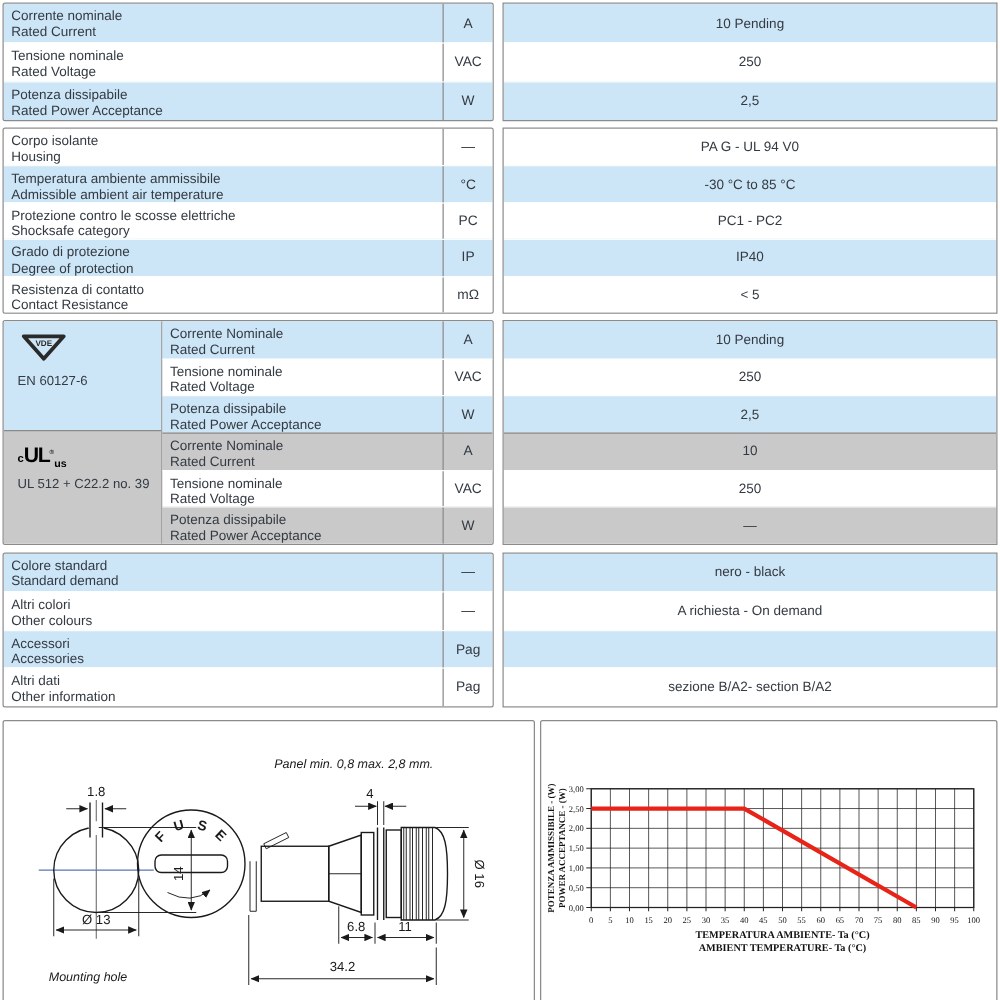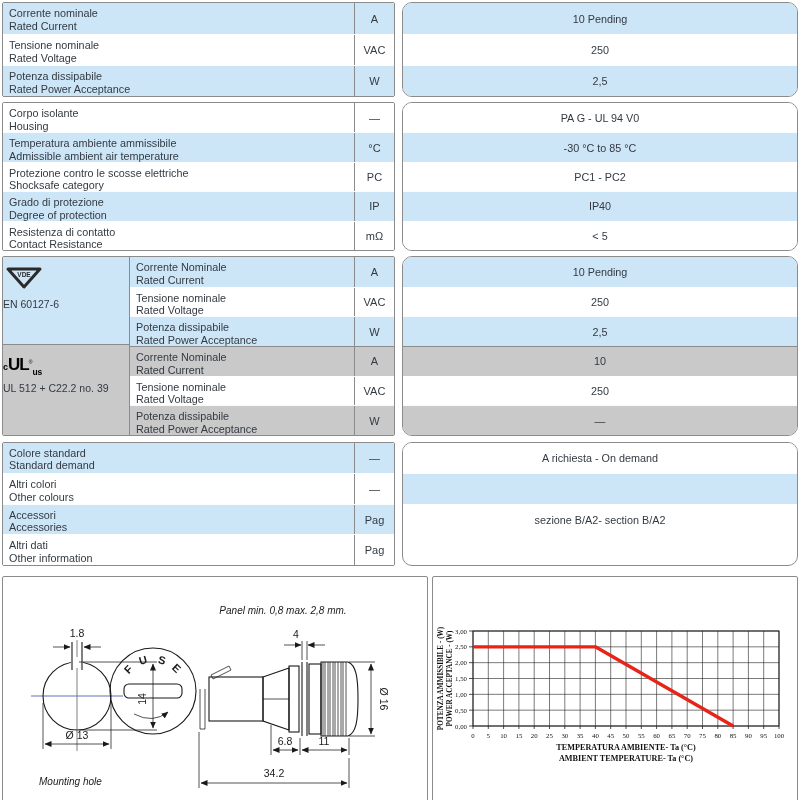--- a/index.html
+++ b/index.html
@@ -2,35 +2,35 @@
 <html style="--blue_row: #cde6f7; --gray_row: #c9c9c9; --border: #8b8b8b; --text: #333a42; --red_line: #e82317; --centerline_blue: #5b74b8;"><head>
 <meta charset="utf-8">
 <style>
   html,body{margin:0;padding:0;}
   body{width:800px;height:800px;background:#fff;font-family:"Liberation Sans",sans-serif;color:#333a42;}
   .wrap{padding:2px;}
   .trow{display:flex;margin-bottom:5px;}
   .trow.apvgap{margin-bottom:6px;}
   .trow.lastgap{margin-bottom:10px;}
   .tbl-left{width:393px;border:1px solid #8b8b8b;border-radius:2px;background:#fff;box-sizing:border-box;overflow:hidden;}
-  .tbl-right{width:396px;margin-left:7px;border:1px solid #8b8b8b;border-radius:10px;background:#fff;box-sizing:border-box;overflow:hidden;}
+  .tbl-right{width:396px;margin-left:7px;border:1px solid #8b8b8b;border-radius:0;background:#fff;box-sizing:border-box;overflow:hidden;}
   .srow{display:flex;box-sizing:border-box;}
   .vrow{display:flex;align-items:center;justify-content:center;font-size:10.8px;box-sizing:border-box;}
   .lab{flex:1;padding:4px 0 0 6px;line-height:12.6px;font-size:10.8px;}
   .lab .en{font-weight:normal;}
   .unit{width:40px;box-sizing:border-box;border-left:1px solid #8b8b8b;display:flex;align-items:center;justify-content:center;font-size:11px;}
   .bg-blue{background:var(--blue_row);}
   .bg-white{background:#ffffff;}
   .bg-gray{background:var(--gray_row);}
   .h1>div{height:31px;} .h2>div{height:29.4px;} .h3>div{height:29.66px;} .h4>div{height:30.5px;}
   .rows>div+div{border-top:1px solid rgba(255,255,255,.9);}
   .hsep{border-top:1px solid #8b8b8b !important;}
   .apv{display:flex;}
   .logo-col{width:126px;display:flex;flex-direction:column;}
-  .logo-cell{flex:1;box-sizing:border-box;padding:8px 0 0 0;}
+  .logo-cell{flex:1;box-sizing:border-box;padding:8px 0 0 11px;}
   .logo-cell.ul-cell{border-top:1px solid #8b8b8b;padding-top:10px;}
   .apv-rows{flex:1;border-left:1px solid #8b8b8b;display:flex;flex-direction:column;}
   .std{font-size:10.5px;margin-top:3px;white-space:nowrap;}
   .ul-logo{color:#000;line-height:14px;}
   .ul-logo .c{font-size:9px;font-weight:bold;}
   .ul-logo .m{font-size:17px;font-weight:bold;letter-spacing:-1px;text-align:center;}
   .ul-logo .r{font-size:5px;vertical-align:super;}
   .ul-logo .s{font-size:8.5px;font-weight:bold;vertical-align:sub;}
   .panels{display:flex;}
   .panel{border:1px solid #8b8b8b;border-radius:2px;box-sizing:border-box;height:229px;background:#fff;}
@@ -225,20 +225,21 @@
         </div>
         <div class="srow bg-white">
           <div class="lab">
             <div class="it">Altri dati</div>
             <div class="en">Other information</div>
           </div>
           <div class="unit">Pag</div>
         </div>
       </div>
     <div class="tbl-right rows h4">
+        <div class="vrow bg-blue">nero - black</div>
         <div class="vrow bg-white">A richiesta - On demand</div>
         <div class="vrow bg-blue"></div>
         <div class="vrow bg-white">sezione B/A2- section B/A2</div>
       </div>
   </div>
 
   <div class="panels">
     <div class="panel left">
       <svg viewBox="0 0 424 227">
         <defs>

